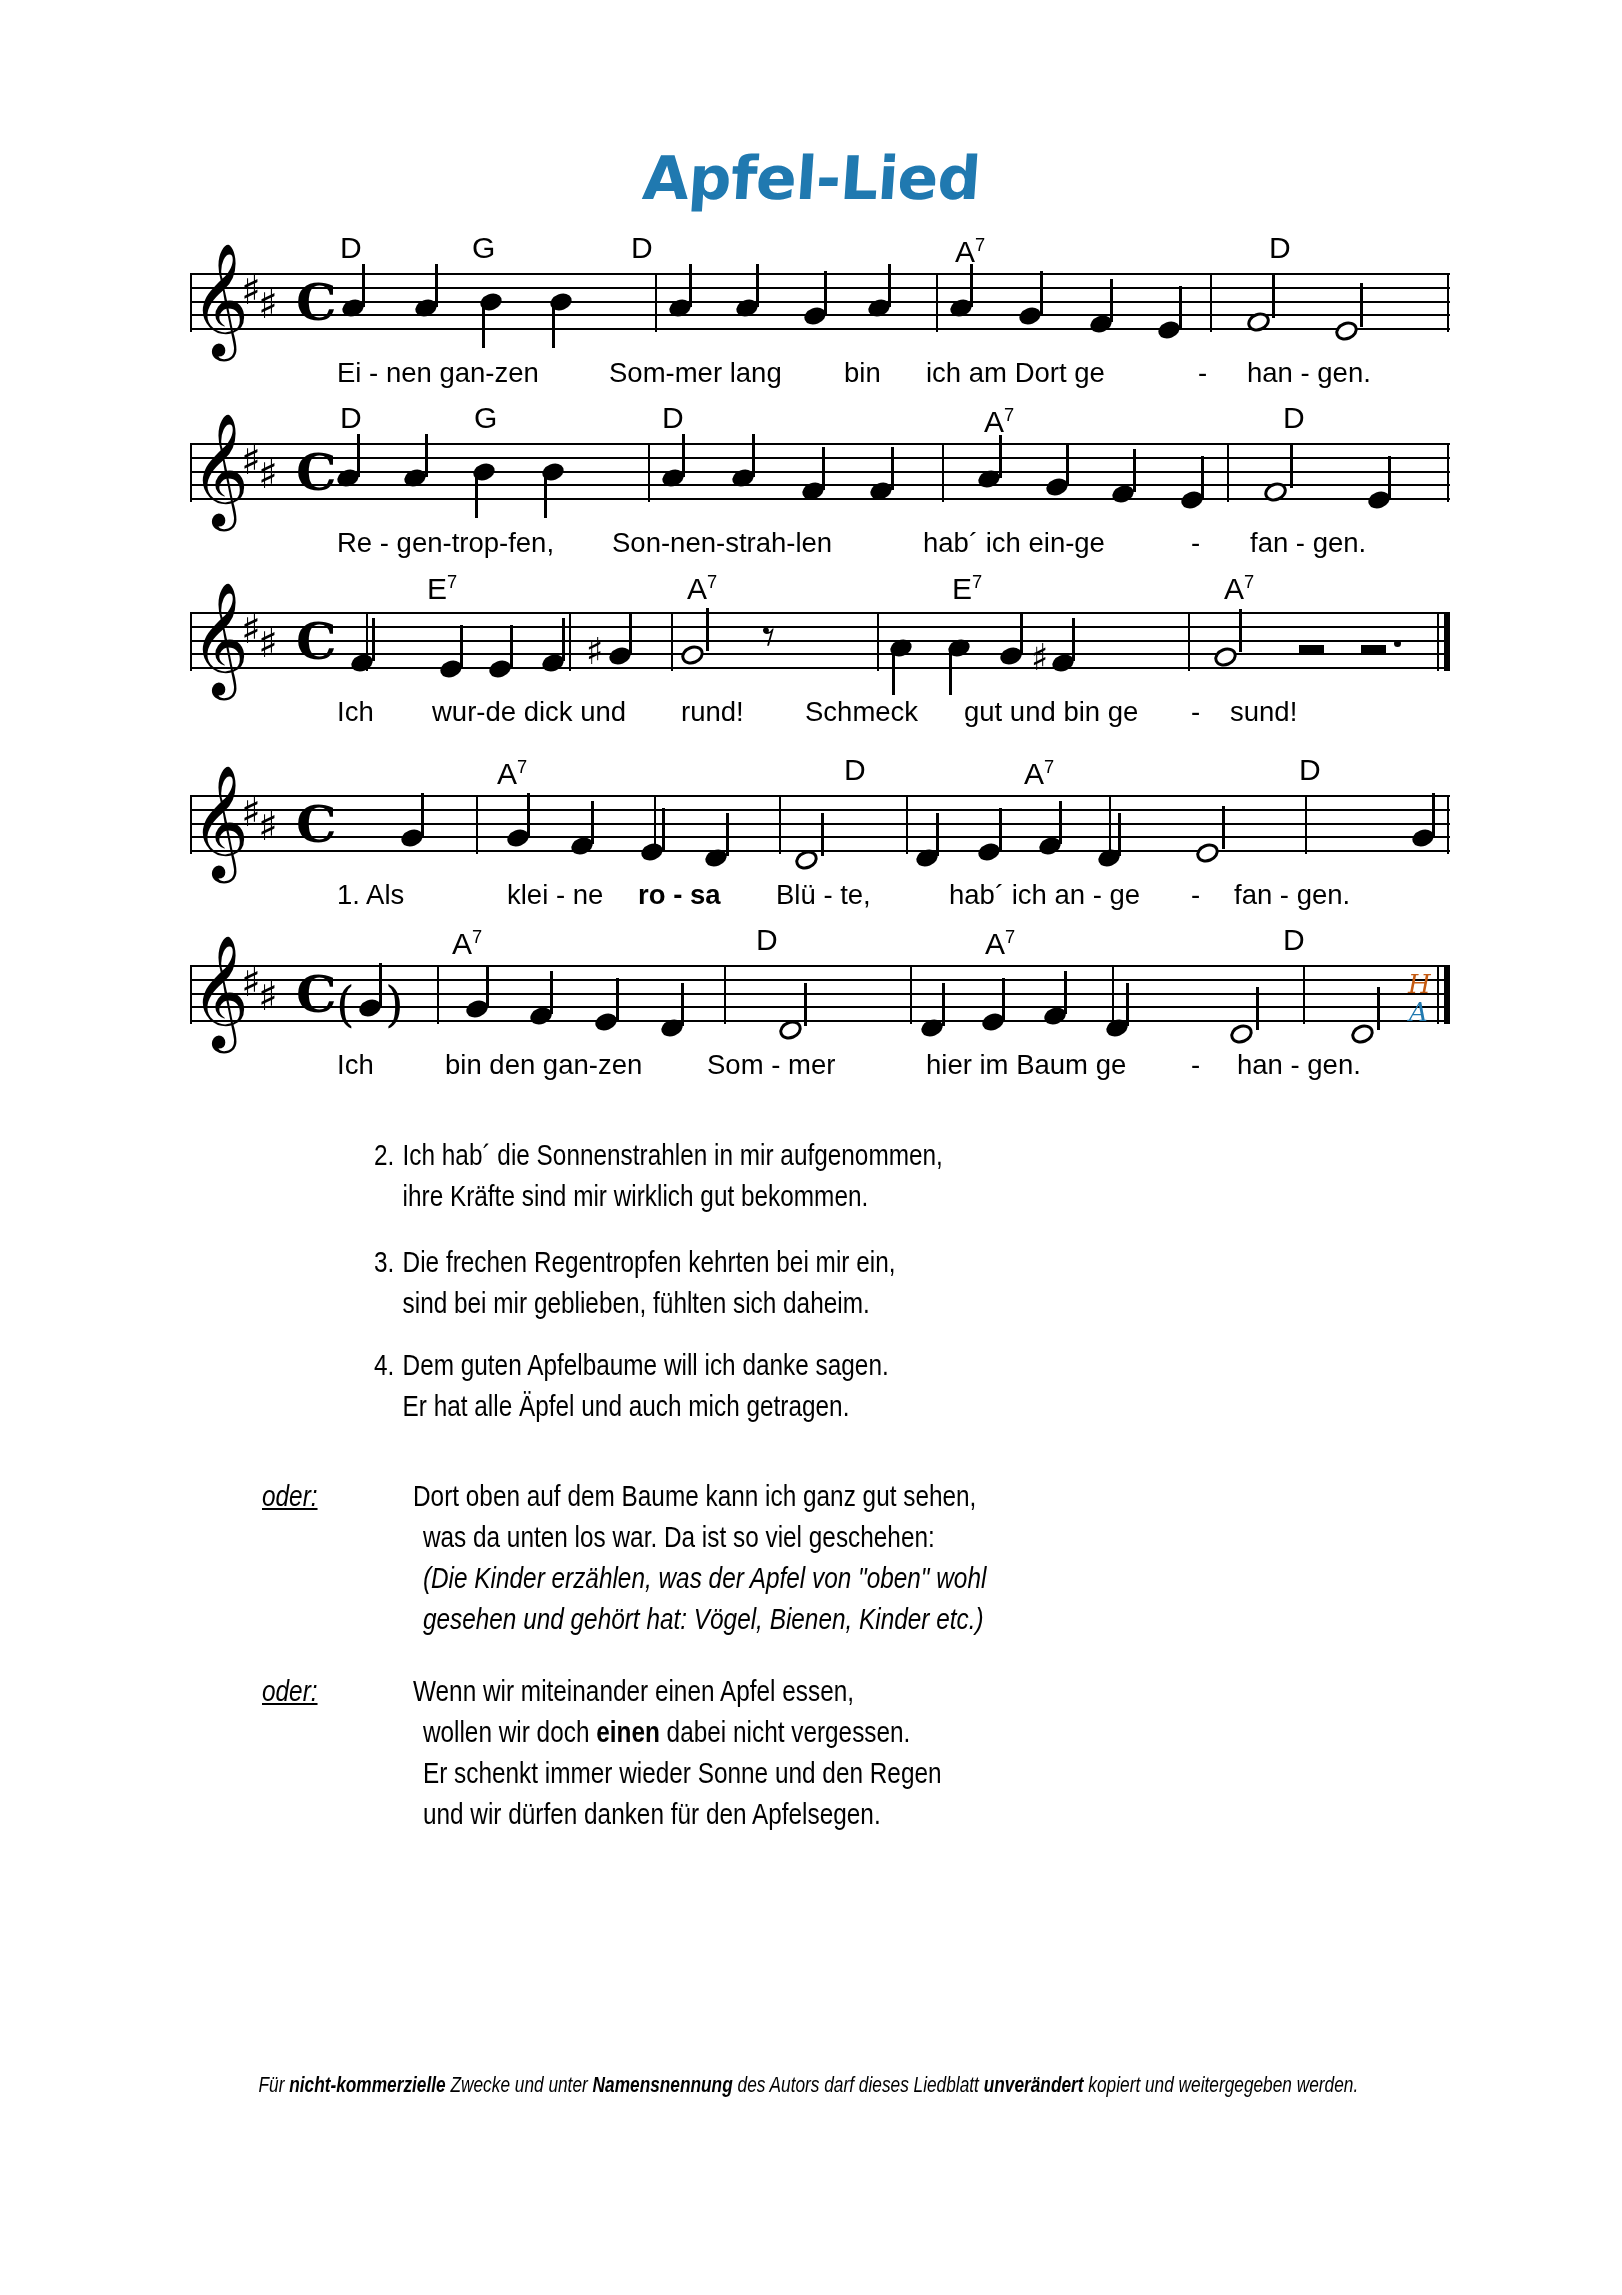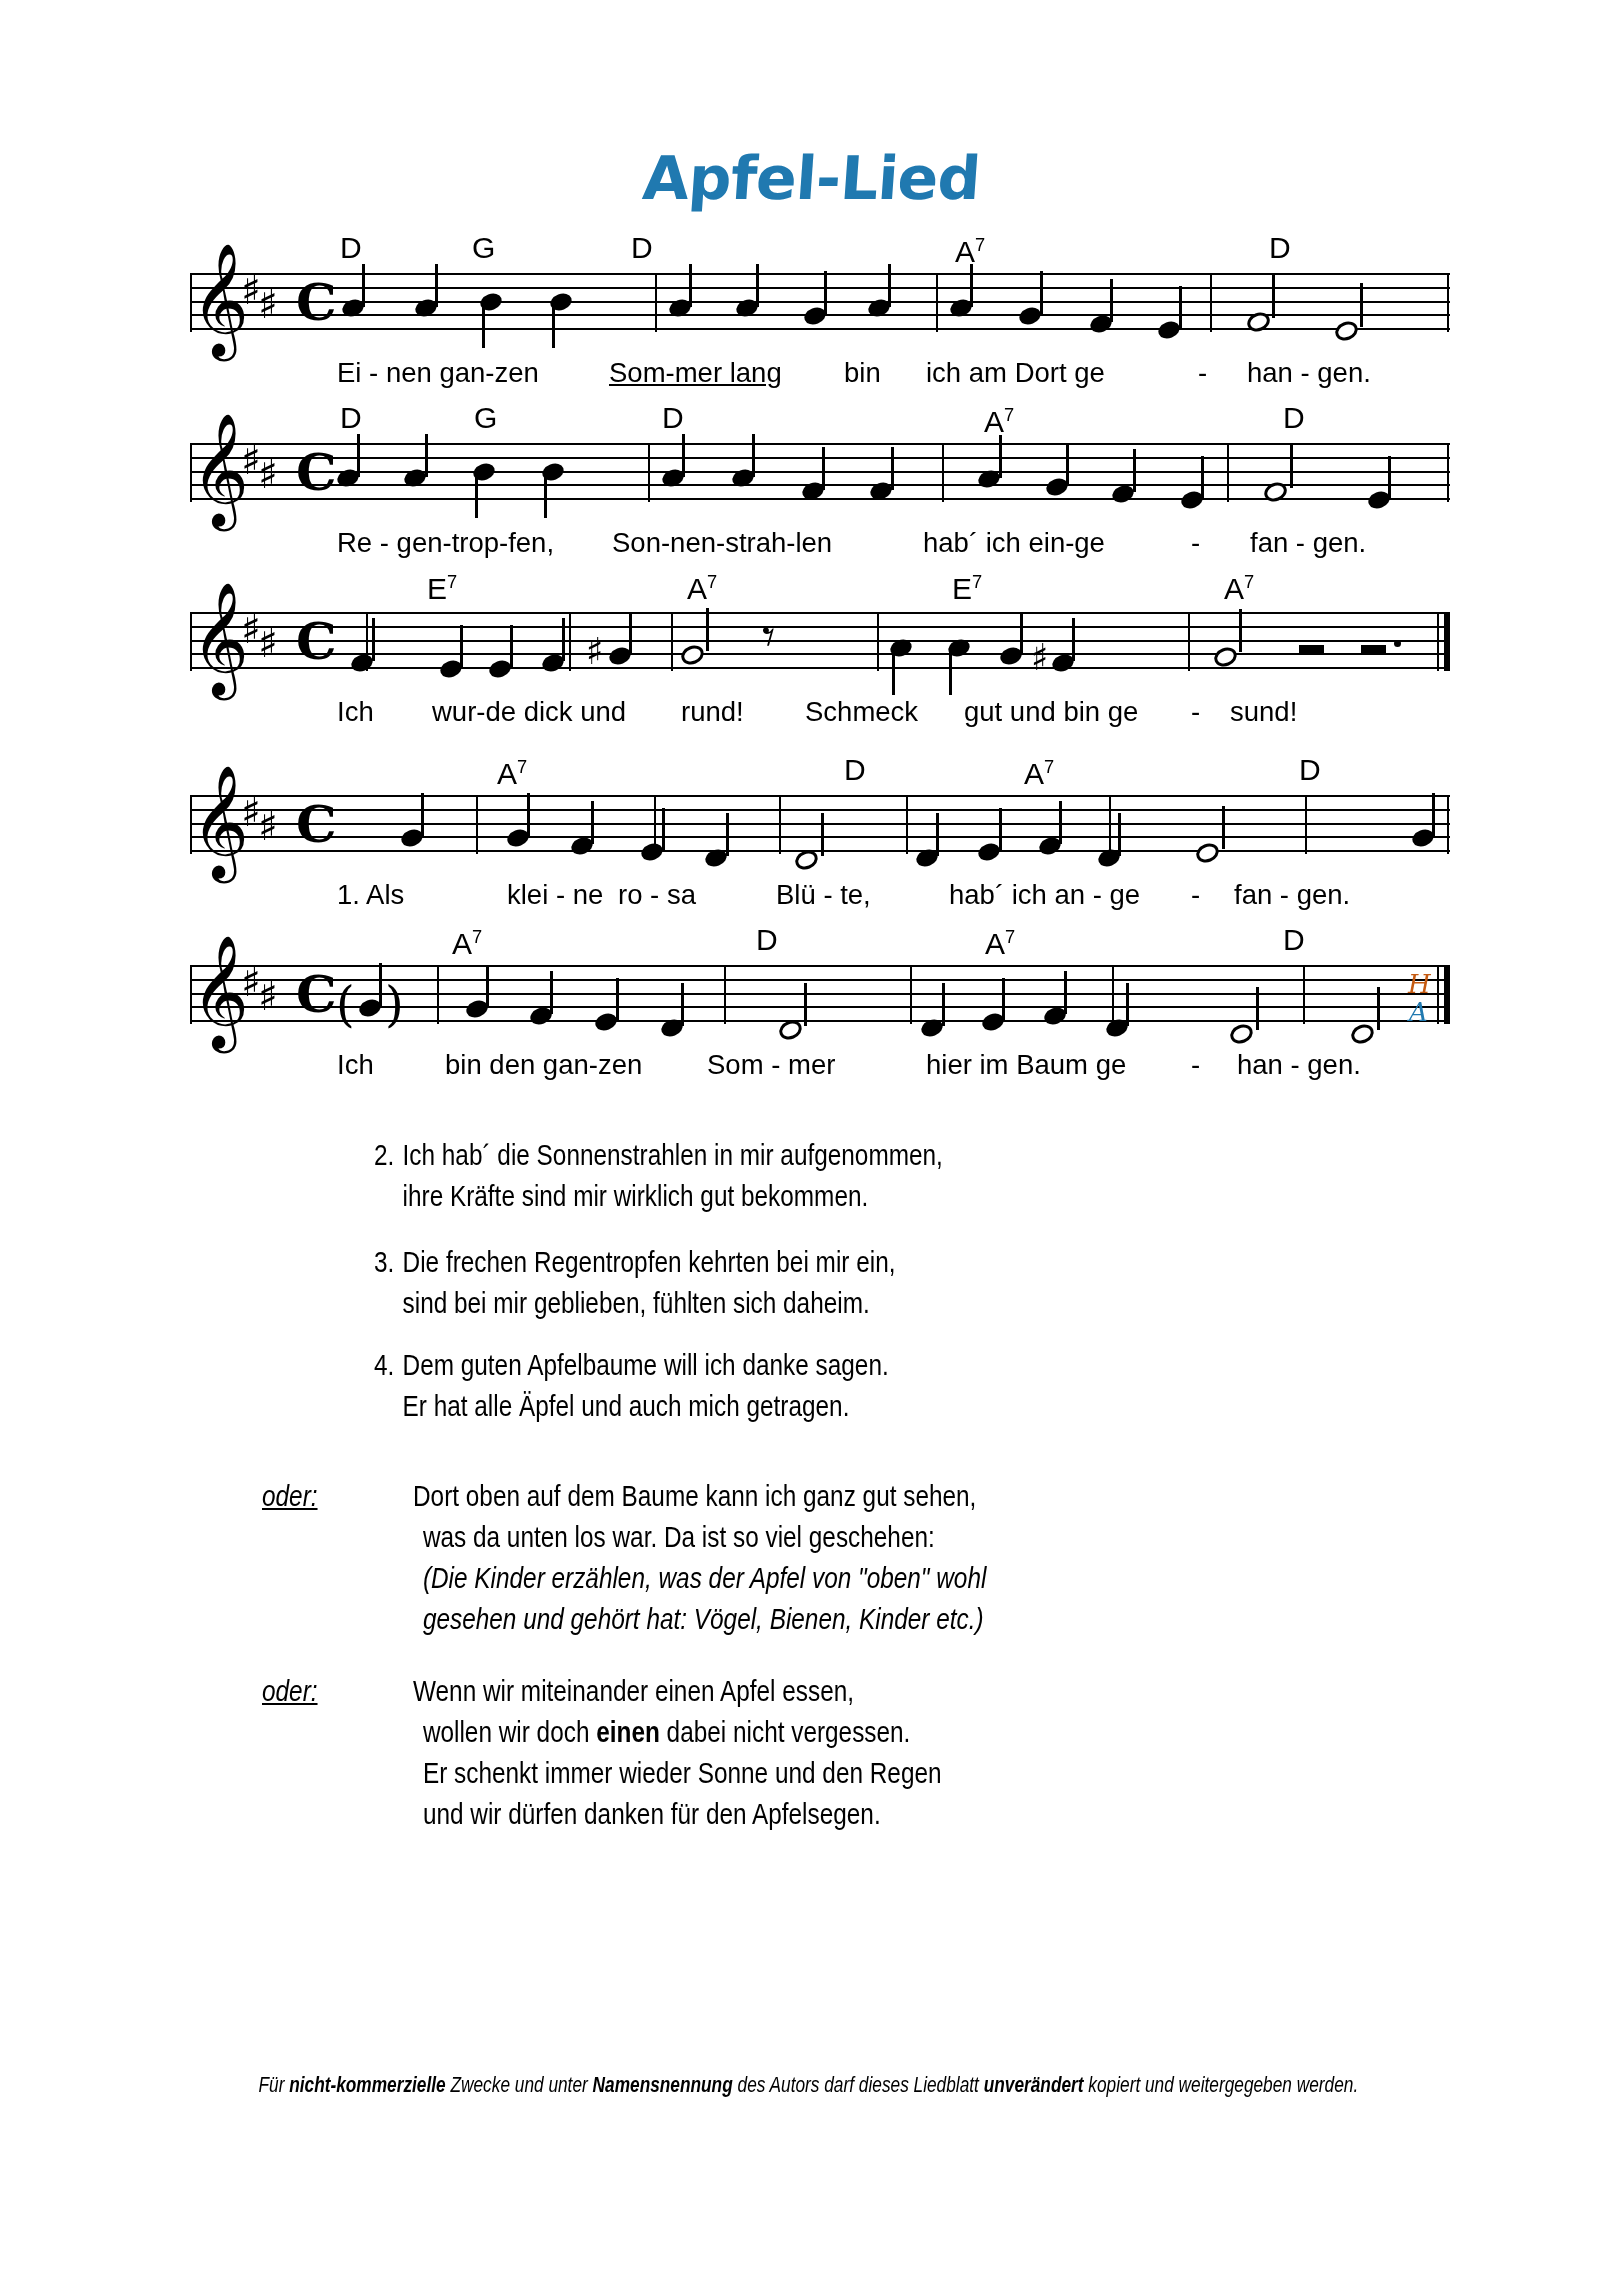--- a/index.html
+++ b/index.html
@@ -168,21 +168,21 @@
     <div class="note" style="left:1158px;top:86px;"></div>
     <div class="stem" style="left:1179px;top:50px;height:43px;"></div>
 
     <div class="note open" style="left:1247px;top:77px;"></div>
     <div class="stem" style="left:1272px;top:38px;height:44px;"></div>
     <div class="note open" style="left:1335px;top:86px;"></div>
     <div class="stem" style="left:1360px;top:47px;height:44px;"></div>
 
     <div class="lyric-line">
       <span style="left:147px;">Ei - nen gan-zen</span>
-      <span style="left:419px;text-decoration:underline;">Som-mer lang</span>
+      <span style="left:419px;">Som-mer lang</span>
       <span style="left:654px;">bin</span>
       <span style="left:736px;">ich am Dort ge</span>
       <span style="left:1008px;">-</span>
       <span style="left:1057px;">han - gen.</span>
     </div>
   </div>
 
   <div class="system" style="top:406px;">
     <div class="staff">
       <div class="ln"></div>
@@ -379,21 +379,21 @@
     <div class="stem" style="left:1118px;top:55px;height:43px;"></div>
 
     <div class="note open" style="left:1196px;top:86px;"></div>
     <div class="stem" style="left:1222px;top:48px;height:43px;"></div>
     <div class="note" style="left:1412px;top:72px;"></div>
     <div class="stem" style="left:1432px;top:35px;height:43px;"></div>
 
     <div class="lyric-line">
       <span style="left:147px;">1.  Als</span>
       <span style="left:317px;">klei - ne</span>
-      <span style="left:428px;">ro - sa</span>
+      <span style="left:448px;font-weight:bold;">ro - sa</span>
       <span style="left:586px;">Blü -  te,</span>
       <span style="left:759px;">hab´ ich an - ge</span>
       <span style="left:1001px;">-</span>
       <span style="left:1044px;">fan - gen.</span>
     </div>
   </div>
 
   <div class="system" style="top:928px;">
     <div class="staff">
       <div class="ln"></div>

